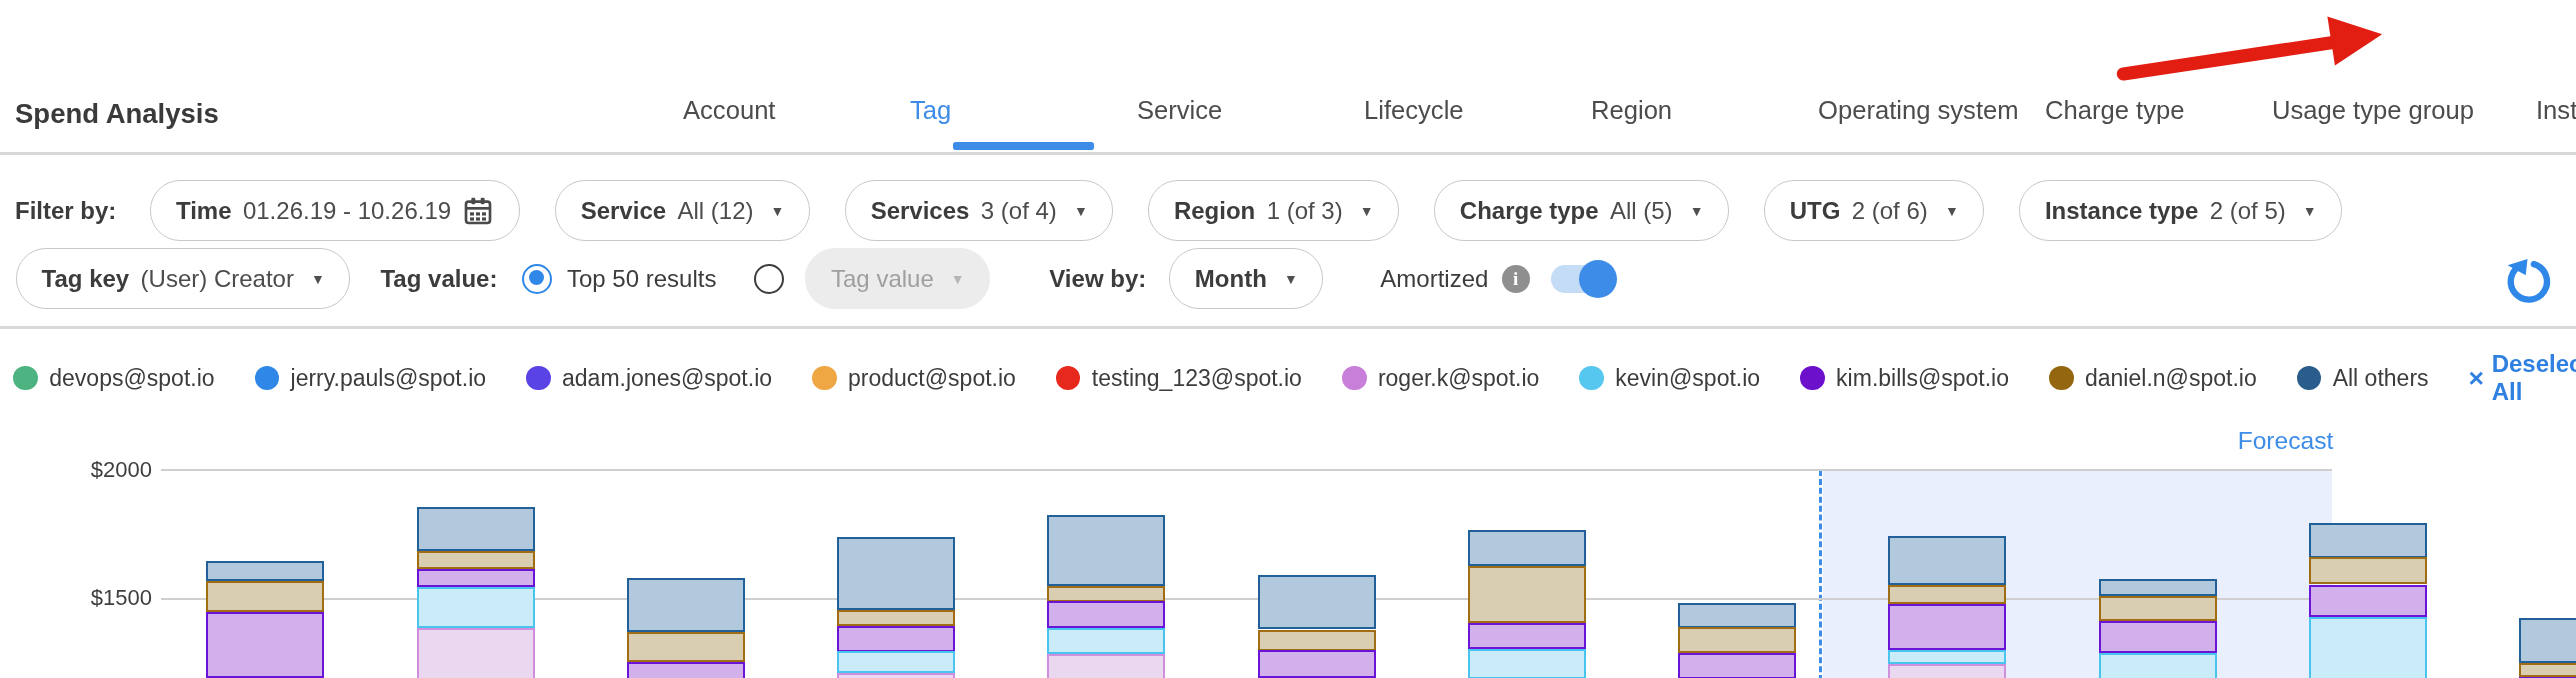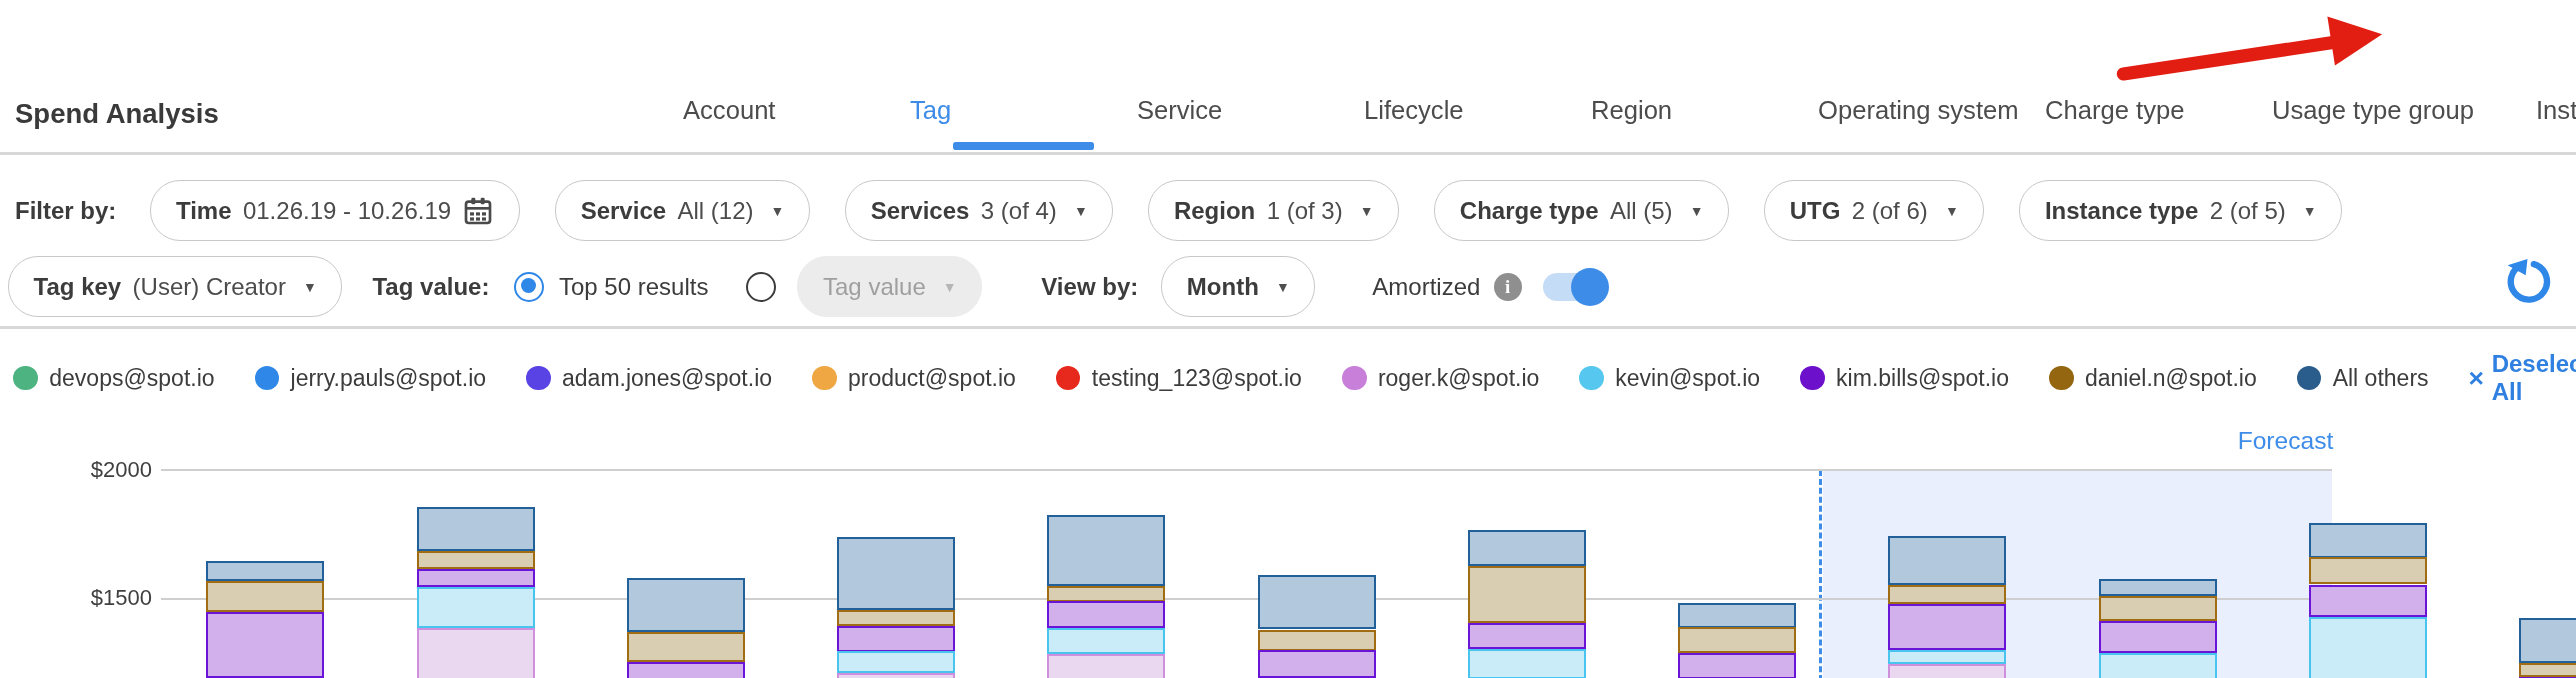--- a/index.html
+++ b/index.html
@@ -12,21 +12,21 @@
        line-height:47px;position:relative;cursor:pointer;white-space:nowrap;}
   .tab.active{color:#3d8ce8;}
   .tab.clipped{text-align:left;padding-left:37px;}
   .tab-underline{position:absolute;left:43px;right:43px;bottom:-7.6px;height:7.6px;background:#3d8ce8;border-radius:2.8px;}
   #save-report{position:absolute;left:2398px;top:17px;display:flex;align-items:center;cursor:pointer;}
   #save-report .sr-label{font-size:26.5px;font-weight:bold;color:#2b7ce0;margin-left:13.3px;}
   #red-arrow{position:absolute;left:2102px;top:5.7px;pointer-events:none;}
   .hdr-divider{position:absolute;left:0;right:0;top:152px;height:2.8px;background:#d8d8d8;}
   
   #filter-row-1{position:absolute;left:0;top:180px;height:61px;display:flex;align-items:center;padding-left:15px;}
-  #filter-row-2{position:absolute;left:0;top:256px;height:61px;display:flex;align-items:center;padding-left:8px;}
+  #filter-row-2{position:absolute;left:0;top:248px;height:61px;display:flex;align-items:center;padding-left:16px;}
   .flt-label{font-size:24px;font-weight:bold;color:#3c3c3c;white-space:nowrap;}
   #pill-strip{display:flex;gap:35px;margin-left:34px;}
   .pill{height:61px;box-sizing:border-box;border:1.9px solid #c8c8c8;border-radius:30px;
         display:inline-flex;align-items:center;padding:0 24.6px;gap:11.4px;font-size:24px;
         color:#4c4c4c;background:#fff;cursor:pointer;white-space:nowrap;}
   .pill .lbl{font-weight:bold;color:#3c3c3c;}
   .caret{font-size:14px;color:#4f4f4f;margin-left:5.7px;}
   .pill.disabled{background:#ececec;border-color:#ececec;color:#9f9f9f;cursor:default;}
   .pill.disabled .caret{color:#b5b5b5;}
   .radio{width:30px;height:30px;border-radius:50%;box-sizing:border-box;background:#fff;cursor:pointer;position:relative;}

